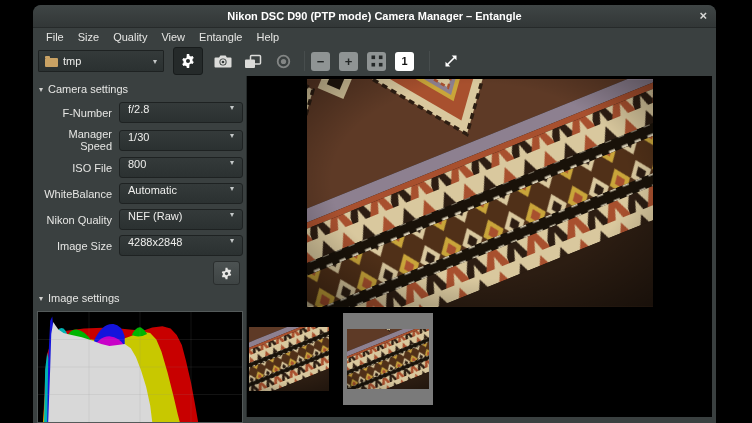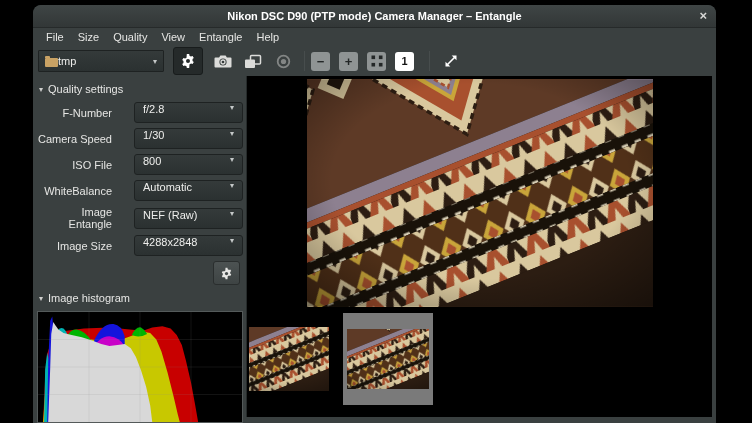--- a/index.html
+++ b/index.html
@@ -11,39 +11,39 @@
   .titlebar{height:22px;background:linear-gradient(#3f4545,#323737);border-bottom:1px solid #262a2a;
             display:flex;align-items:center;justify-content:center;position:relative;border-radius:8px 8px 0 0;}
   .titlebar .title{font-size:11px;font-weight:bold;color:#ffffff;}
   .close-btn{position:absolute;right:9px;top:2px;color:#d8d8d6;font-size:13px;font-weight:bold;cursor:default;line-height:18px;}
   
   .menubar{height:18px;display:flex;align-items:center;padding-left:6px;}
   .menu-item{font-size:11px;color:#e6e6e4;padding:1px 7px;}
   
   .toolbar{height:30px;display:flex;align-items:center;padding-left:5px;}
   .combo{width:112px;height:20px;background:linear-gradient(#343a3a,#2b3131);border:1px solid #1e2222;
-         border-radius:1px;display:flex;align-items:center;padding:0 6px;color:#eeeeec;font-size:11px;}
+         border-radius:1px;display:flex;align-items:center;padding:0 6px;color:#eeeeec;font-size:11px;gap:5px;}
   .combo .arrow{margin-left:auto;font-size:8px;color:#c4c8c8;}
   .folder-ic{position:relative;width:13px;height:9px;background:#c9a264;border-radius:1px;margin-top:2px;}
   .folder-ic::before{content:"";position:absolute;top:-2px;left:0;width:5px;height:2px;background:#c9a264;border-radius:1px 1px 0 0;}
   .tb-toggle{margin-left:9px;width:28px;height:26px;background:#252a2a;border:1px solid #181c1c;border-radius:3px;
              display:flex;align-items:center;justify-content:center;}
   .tb-btn{width:30px;height:26px;display:flex;align-items:center;justify-content:center;background:transparent;border:none;}
   .tb-btn.disabled{opacity:.45;}
   .tb-sep{width:1px;height:20px;background:#474d4d;margin:0 6px;}
   .sq-btn{width:19px;height:19px;background:#8f9494;border-radius:3px;display:flex;align-items:center;justify-content:center;
           color:#23272 7;color:#232727;font-size:13px;font-weight:bold;margin-right:9px;line-height:1;}
   .one-btn{background:#ffffff;color:#141414;font-size:11px;}
   .fullscreen-btn{margin-left:2px;width:26px;height:26px;display:flex;align-items:center;justify-content:center;}
   
   .content{display:flex;height:341px;}
   .left-panel{width:213px;box-sizing:border-box;padding:4px 3px 0 3px;flex:none;}
   .section-header{display:flex;align-items:center;gap:5px;font-size:11px;color:#e6e6e4;margin:3px 0 7px 3px;}
   .disc{font-size:8px;color:#cfcfcd;}
-  .field-row{display:flex;align-items:center;margin-bottom:5px;gap:15px;}
+  .field-row{display:flex;align-items:center;margin-bottom:5px;}
   .field-label{width:76px;text-align:right;font-size:11px;color:#e6e6e4;padding-right:7px;flex:none;}
   .combo2{flex:1;height:19px;background:linear-gradient(#343a3a,#2b3131);border:1px solid #1e2222;border-radius:3px;
           display:flex;align-items:flex-start;padding:0 8px;color:#eeeeec;font-size:11px;}
   .combo2 .arrow{margin-left:auto;font-size:8px;color:#c4c8c8;}
   .gear-row{display:flex;justify-content:flex-end;margin:2px 3px 7px 0;}
   .panel-gear{width:25px;height:22px;background:linear-gradient(#4c5252,#3e4444);border:1px solid #2a2e2e;border-radius:3px;
               display:flex;align-items:center;justify-content:center;}
   .hist-frame{margin-left:1px;width:204px;height:110px;background:#000;border:1px solid #545a5a;}
   .hist-frame svg{display:block;width:100%;height:100%;}
   .hist-footer{margin-left:1px;width:206px;height:15px;background:#4b5151;}
@@ -202,53 +202,53 @@
           <polygon points="2.5,13.5 2.5,8.7 7.3,13.5" fill="#ffffff"></polygon>
         </svg>
       </div>
     </div>
 
     <div class="content">
 
       <div class="left-panel">
         <div class="section-header">
           <span class="disc">▾</span>
-          <span>Quality settings</span>
+          <span>Camera settings</span>
         </div>
 
         <div class="field-row">
           <span class="field-label">F-Number</span>
           <div class="combo2">
             <span>f/2.8</span>
             <span class="arrow">▾</span>
           </div>
         </div>
         <div class="field-row">
-          <span class="field-label">Camera Speed</span>
+          <span class="field-label">Manager Speed</span>
           <div class="combo2">
             <span>1/30</span>
             <span class="arrow">▾</span>
           </div>
         </div>
         <div class="field-row">
           <span class="field-label">ISO File</span>
           <div class="combo2">
             <span>800</span>
             <span class="arrow">▾</span>
           </div>
         </div>
         <div class="field-row">
           <span class="field-label">WhiteBalance</span>
           <div class="combo2">
             <span>Automatic</span>
             <span class="arrow">▾</span>
           </div>
         </div>
         <div class="field-row">
-          <span class="field-label">Image Entangle</span>
+          <span class="field-label">Nikon Quality</span>
           <div class="combo2">
             <span>NEF (Raw)</span>
             <span class="arrow">▾</span>
           </div>
         </div>
         <div class="field-row">
           <span class="field-label">Image Size</span>
           <div class="combo2">
             <span>4288x2848</span>
             <span class="arrow">▾</span>
@@ -259,21 +259,21 @@
           <div class="panel-gear">
             <svg width="13" height="13" viewBox="0 0 16 16">
               <path d="M6.8 1h2.4l.3 1.7a5 5 0 0 1 1.5.9l1.6-.6 1.2 2-1.3 1.1a5 5 0 0 1 0 1.8l1.3 1.1-1.2 2-1.6-.6a5 5 0 0 1-1.5.9L9.2 15H6.8l-.3-1.7a5 5 0 0 1-1.5-.9l-1.6.6-1.2-2 1.3-1.1a5 5 0 0 1 0-1.8L2.2 7l1.2-2 1.6.6a5 5 0 0 1 1.5-.9z" fill="#e8e8e6"></path>
               <circle cx="8" cy="8" r="2" fill="#454b4b"></circle>
             </svg>
           </div>
         </div>
 
         <div class="section-header">
           <span class="disc">▾</span>
-          <span>Image histogram</span>
+          <span>Image settings</span>
         </div>
 
         <div class="hist-frame">
           <svg viewBox="0 0 200 100" preserveAspectRatio="none">
             <rect width="200" height="100" fill="#000000"></rect>
             <path d="M5,100 L7,60 L9,38 L13,27 L19,21 L28,17 L45,15 L70,14 L90,16 L103,17 L112,14 L122,13 L130,15 L136,21 L141,30 L145,44 L150,64 L154,84 L157,100 Z" fill="#c80000"></path>
             <path d="M5,100 L8,60 L11,38 L16,29 L24,24 L36,23 L52,25 L68,27 L82,25 L94,21 L103,18 L110,19 L116,25 L121,36 L127,55 L133,77 L137,93 L139,100 Z" fill="#c8c800"></path>
             <path d="M24,31 Q30,15 38,16 Q46,17 53,27 Q38,33 24,31 Z M92,21 Q96,13 101,14 Q105,16 107,20 Q99,24 92,21 Z" fill="#00b400"></path>
             <path d="M6,100 L7,52 L9,37 L11,46 L12,100 Z M15,27 Q19,12 25,15 Q29,18 30,26 Q22,31 15,27 Z" fill="#00b4b4"></path>
             <path d="M9,100 L10,45 L12,8 L14,4 L16,26 L18,58 L19,100 Z M55,26 Q63,10 74,11 Q82,12 85,22 L85,30 L55,30 Z" fill="#1414dc"></path>

